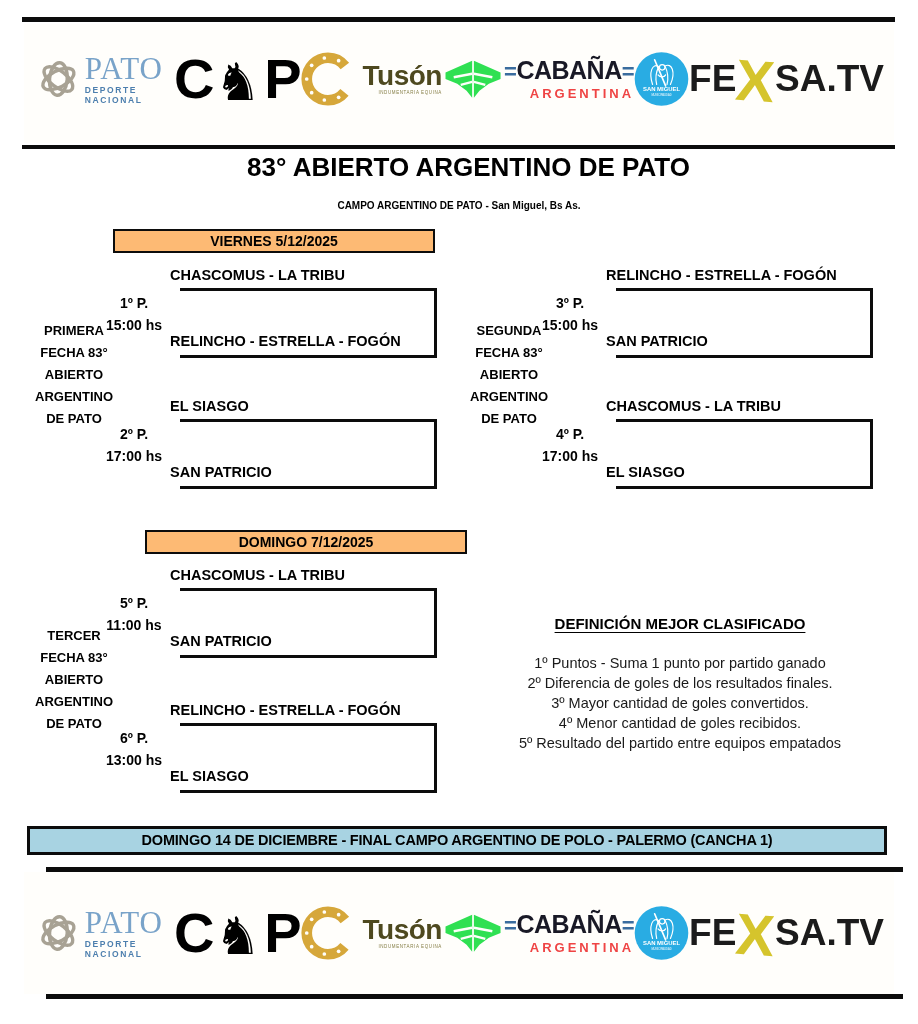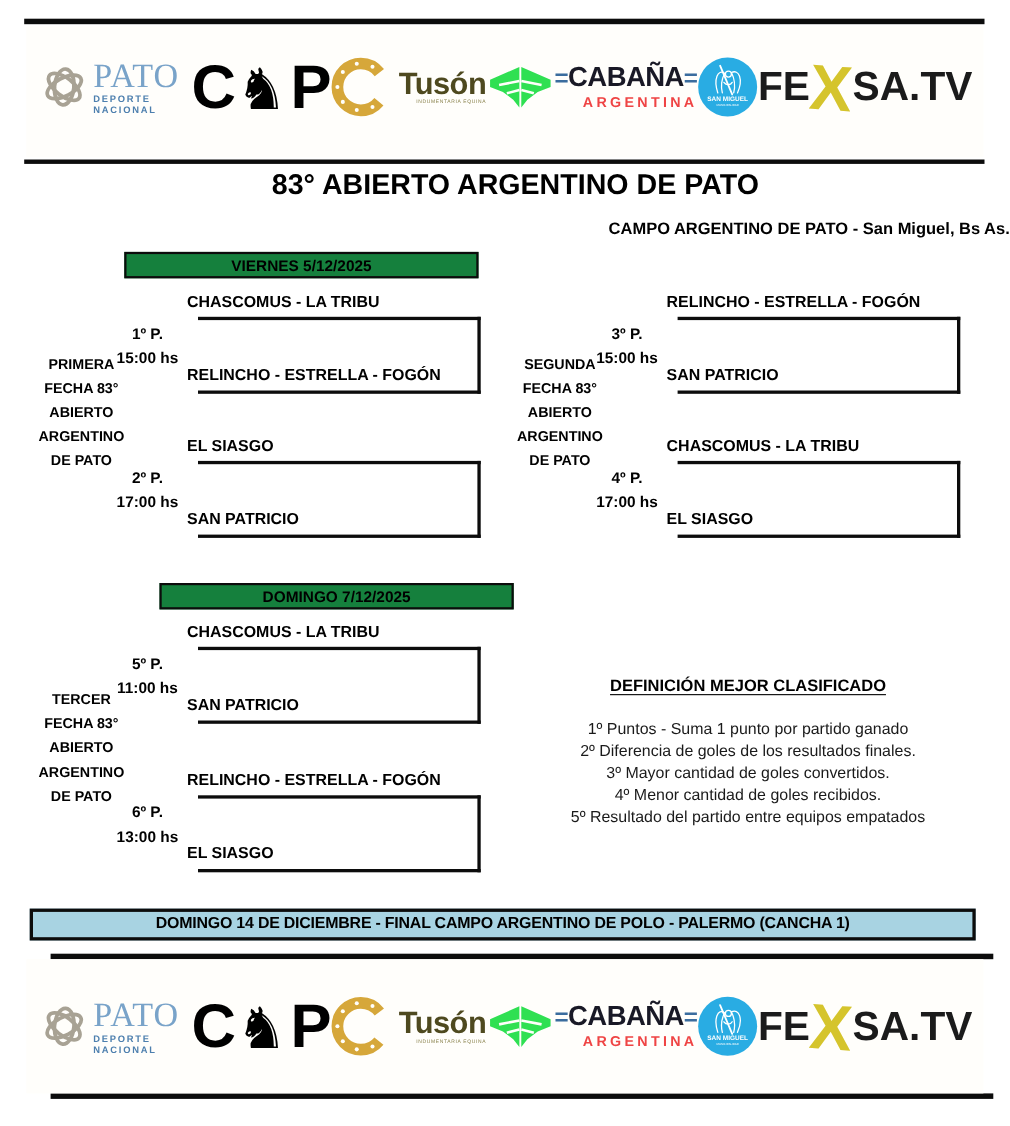--- a/index.html
+++ b/index.html
@@ -19,23 +19,23 @@
   .tuson-tag{font-size:4.5px;color:#857e46;letter-spacing:.6px;text-align:right;margin-top:1px;}
   .cabana{display:block;text-align:center;}
   .cabana-line1{font-size:25px;font-weight:900;color:#191926;letter-spacing:-0.5px;line-height:24px;}
   .cabana-line1 .eq{color:#3A6C9E;font-size:22px;}
   .cabana-line2{font-size:13px;font-weight:800;letter-spacing:3px;color:#ef4444;margin-top:2px;text-align:right;}
   .fexsa{font-weight:900;font-size:37px;color:#1b1b1b;letter-spacing:0;display:flex;align-items:center;gap:7px;}
   .fexsa .fx{font-size:58px;color:#D5C42C;margin:0 -7px;position:relative;top:1px;transform:rotate(4deg);}
   
   .title{position:absolute;left:0;right:0;text-align:center;font-weight:bold;}
   #main-title{top:152px;font-size:26px;margin-left:19px;}
-  #sub-title{top:200px;font-size:15px;text-align:right;}
-  
-  .hdr{position:absolute;width:318px;height:20px;background:#15803d;border:2.5px solid #0c0c0c;
+  #sub-title{top:200px;font-size:10px;}
+  
+  .hdr{position:absolute;width:318px;height:20px;background:#fdba74;border:2.5px solid #0c0c0c;
        text-align:center;font-weight:bold;font-size:14px;line-height:20px;}
   
   .fecha{position:absolute;width:92px;text-align:center;font-weight:bold;font-size:13px;line-height:22px;}
   
   .match{position:absolute;width:257px;height:88px;}
   .team{position:absolute;left:-10px;right:-10px;text-align:left;font-weight:bold;font-size:14.5px;white-space:nowrap;}
   .team-top{top:0;}
   .bracket{position:absolute;left:0;right:0;top:21px;height:64px;
            border-top:3px solid #0c0c0c;border-right:3px solid #0c0c0c;border-bottom:3px solid #0c0c0c;}
   .team-bottom{bottom:6px;}

